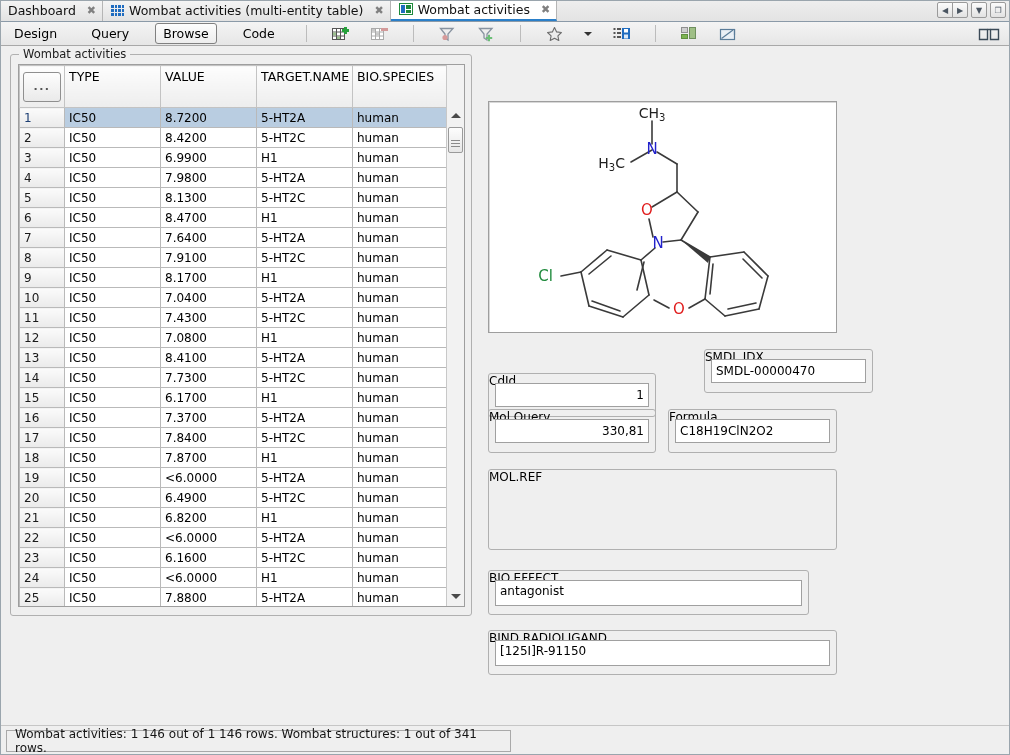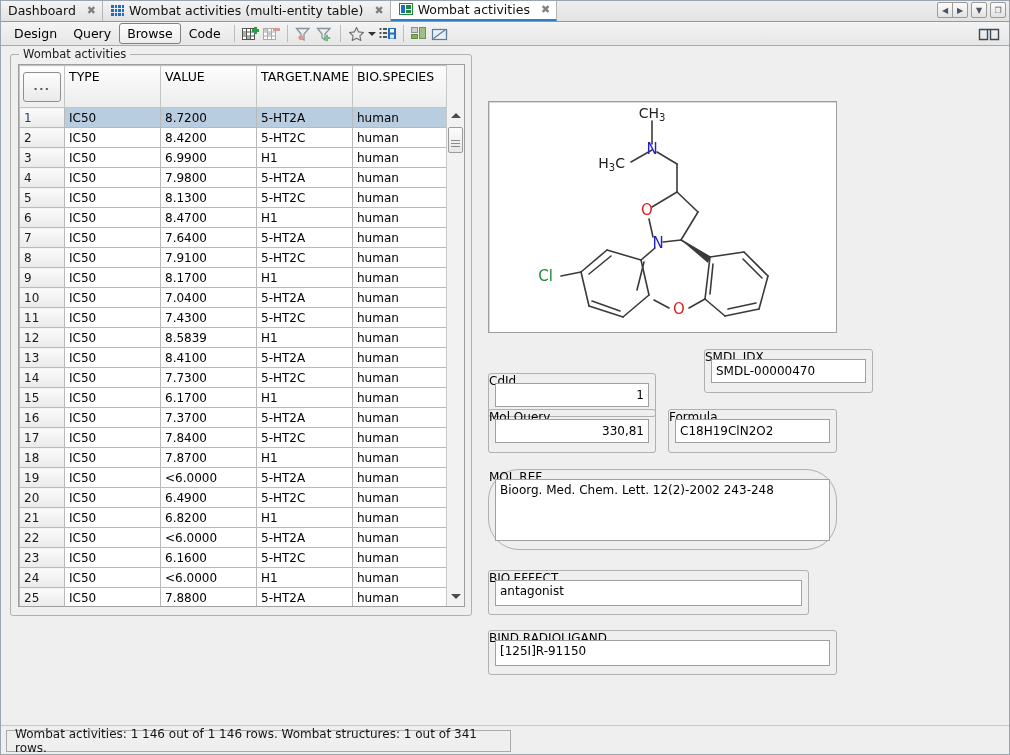--- a/index.html
+++ b/index.html
@@ -100,21 +100,21 @@
   
   .toolbar {
     position: absolute; left: 0; top: 22px;
     width: 1010px; height: 24px;
     background: linear-gradient(#f4f4f4, #e6e6e6);
     border-bottom: 1px solid #a8a8a8;
     box-sizing: border-box;
     display: flex;
     align-items: center;
     padding-left: 6px;
-    gap: 0;
+    gap: 18px;
   }
   .tbtext {
     padding: 2px 7px;
     font-size: 12.5px;
     cursor: default;
     border: 1px solid transparent;
     border-radius: 2px;
   }
   .tbtext.sel {
     border: 1px solid #808080;
@@ -598,21 +598,21 @@
               <tr>
                 <td class="rowhdr">11</td>
                 <td>IC50</td>
                 <td>7.4300</td>
                 <td>5-HT2C</td>
                 <td>human</td>
               </tr>
               <tr>
                 <td class="rowhdr">12</td>
                 <td>IC50</td>
-                <td>8.5839</td>
+                <td>7.0800</td>
                 <td>H1</td>
                 <td>human</td>
               </tr>
               <tr>
                 <td class="rowhdr">13</td>
                 <td>IC50</td>
                 <td>8.4100</td>
                 <td>5-HT2A</td>
                 <td>human</td>
               </tr>
@@ -791,23 +791,22 @@
   <div class="fbox" style="left:488px; top:363px; width:168px; height:44px;">
     <span class="glabel">Mol Query</span>
     <div class="finput right">330,81</div>
   </div>
 
   <div class="fbox" style="left:668px; top:363px; width:169px; height:44px;">
     <span class="glabel">Formula</span>
     <div class="finput">C18H19ClN2O2</div>
   </div>
 
-  <div class="fbox" style="left:488px; top:423px; width:349px; height:81px;border-radius:31px;">
+  <div class="fbox" style="left:488px; top:423px; width:349px; height:81px;">
     <span class="glabel">MOL.REF</span>
-    <div class="ftext" style="height:62px;">Bioorg. Med. Chem. Lett. 12(2)-2002 243-248</div>
   </div>
 
   <div class="fbox" style="left:488px; top:524px; width:321px; height:45px;">
     <span class="glabel">BIO.EFFECT</span>
     <div class="ftext" style="height:26px;">antagonist</div>
   </div>
 
   <div class="fbox" style="left:488px; top:584px; width:349px; height:45px;">
     <span class="glabel">BIND.RADIOLIGAND</span>
     <div class="ftext" style="height:26px;">[125I]R-91150</div>

